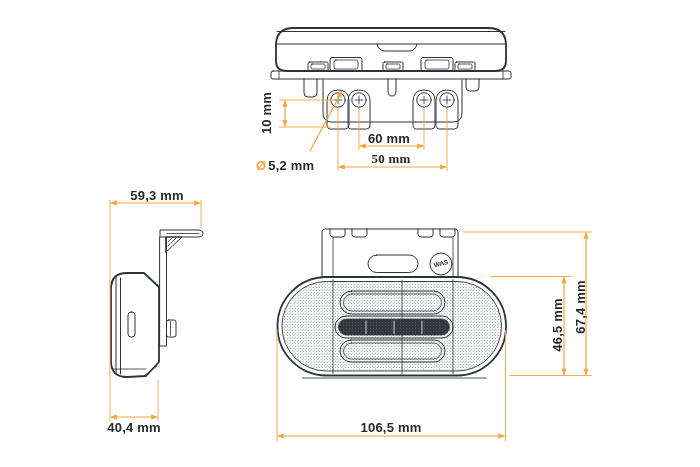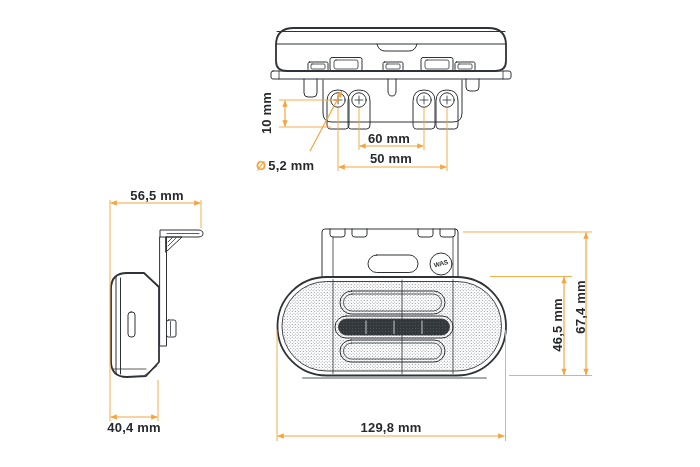--- a/index.html
+++ b/index.html
@@ -169,26 +169,26 @@
       <line class="dm" x1="277.5" y1="436" x2="504.5" y2="436" marker-start="url(#arr)" marker-end="url(#arr)"></line>
     </g>
   </svg>
 
   <span class="lbl rot" style="left:266px;top:113px;">10 mm</span>
 
   <span class="lbl tl" style="left:256px;top:159px;"><span class="dia-sym">Ø</span><span>5,2 mm</span></span>
 
   <span class="lbl" style="left:389px;top:138px;">60 mm</span>
 
-  <span class="lbl" style="left:391px;top:158px;">50 mm</span>
+  <span class="lbl" style="left:391px;top:158px;font-family:Liberation Serif, serif;">50 mm</span>
 
-  <span class="lbl" style="left:157px;top:195px;">56,5 mm</span>
+  <span class="lbl" style="left:157px;top:195px;">59,3 mm</span>
 
   <span class="lbl" style="left:134px;top:427px;">40,4 mm</span>
 
-  <span class="lbl" style="left:391px;top:427px;">129,8 mm</span>
+  <span class="lbl" style="left:391px;top:427px;">106,5 mm</span>
 
   <span class="lbl rot" style="left:557px;top:325px;">46,5 mm</span>
 
   <span class="lbl rot" style="left:580px;top:307px;">67,4 mm</span>
 
   <span class="logo-lbl" style="left:441px;top:264px;">WAS</span>
 </div>
 
 </body></html>

